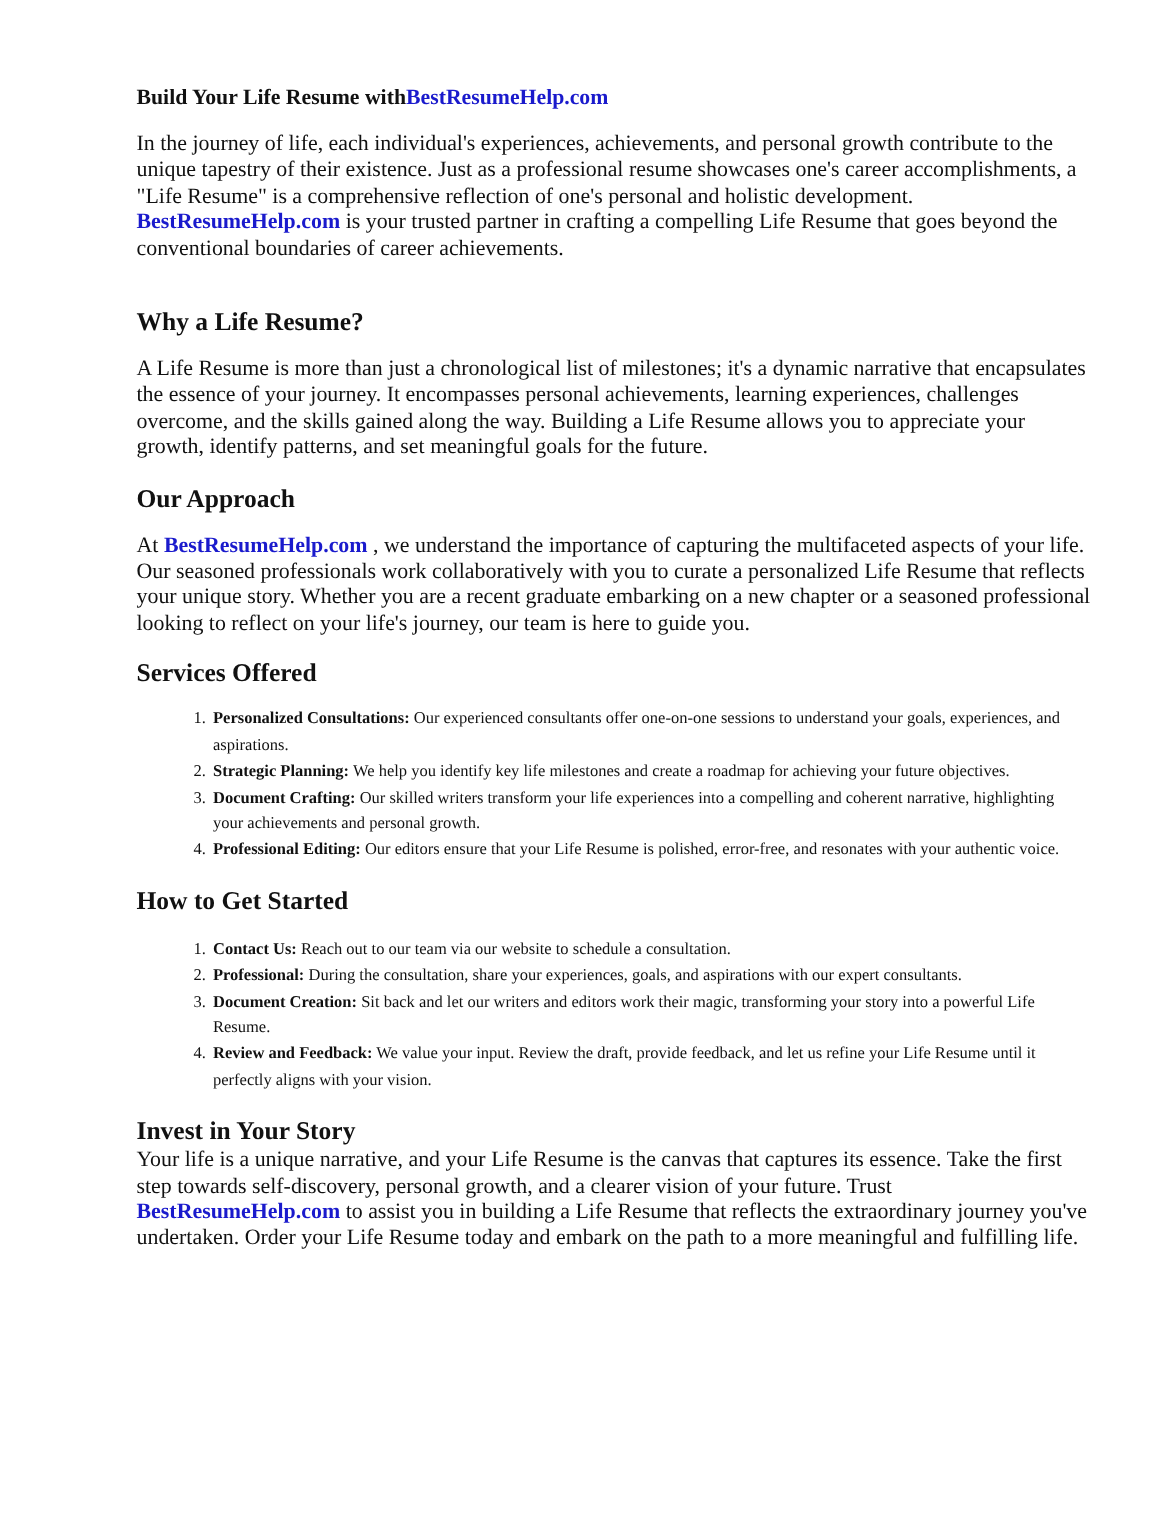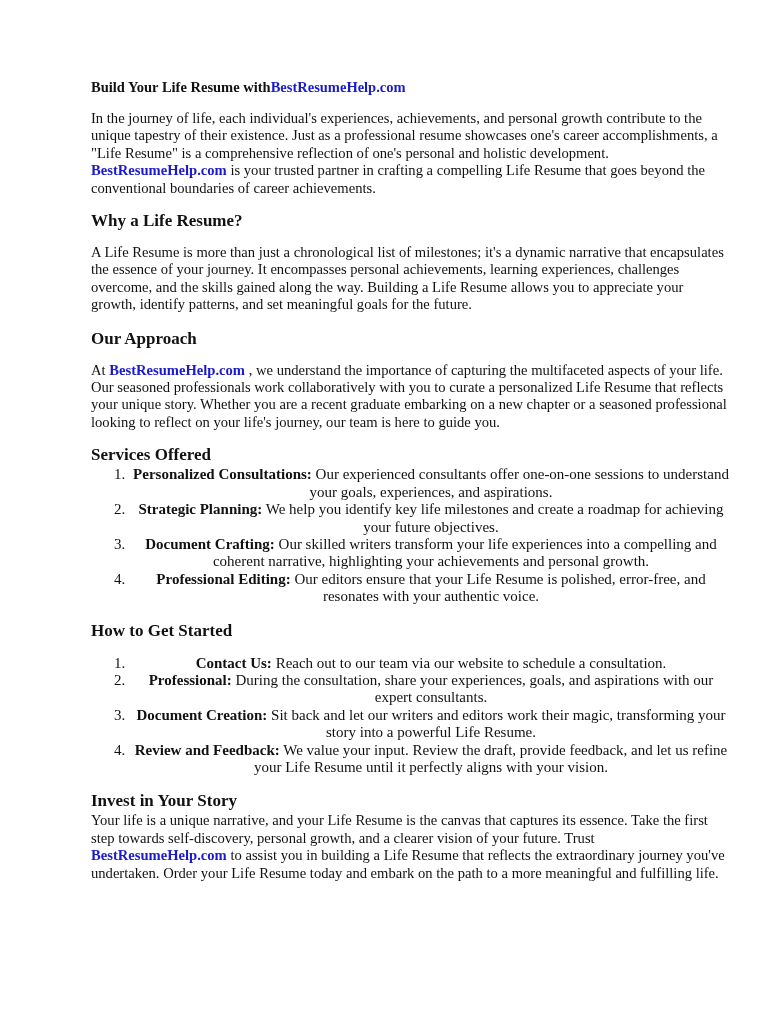--- a/index.html
+++ b/index.html
@@ -11,21 +11,21 @@
       width: 768px;
       height: 1024px;
       position: relative;
       overflow: hidden;
       font-family: "Liberation Serif", "DejaVu Serif", serif;
       color: #111111;
     }
     .page {
       position: absolute;
       left: 91px;
-      top: 78px;
+      top: 56px;
       width: 640px;
     }
     .doc-title {
       font-weight: bold;
       font-size: 14.5px;
       line-height: 18px;
       margin: 0 0 14px 0;
     }
     .link {
       color: #1a1acc;
@@ -36,32 +36,31 @@
       font-size: 14.6px;
       line-height: 17.4px;
       margin: 0;
     }
     h2 {
       font-size: 17px;
       font-weight: bold;
       line-height: 22px;
       margin: 0;
     }
-    #intro { margin-bottom: 13px; }
+    #intro { margin-bottom: 29px; }
     #h-why { margin-bottom: 12px; }
     #p-why { margin-bottom: 14px; }
     #h-approach { margin-bottom: 12px; }
     #p-approach { margin-bottom: 13px; }
     #h-services { }
     ol {
-      margin: 0;
+      margin: 11px;
       padding-left: 38px;
-      font-size: 15px;
+      font-size: 11px;
       line-height: 17.4px;
-      text-align: center;
     }
     ol li { padding-left: 2px; }
     #list-services { margin-bottom: 14px; }
     #h-start { margin-bottom: 13px; }
     #list-start { margin-bottom: 14px; }
     #h-invest { }
     .term { font-weight: bold; }
   </style>
 </head>
 <body>

